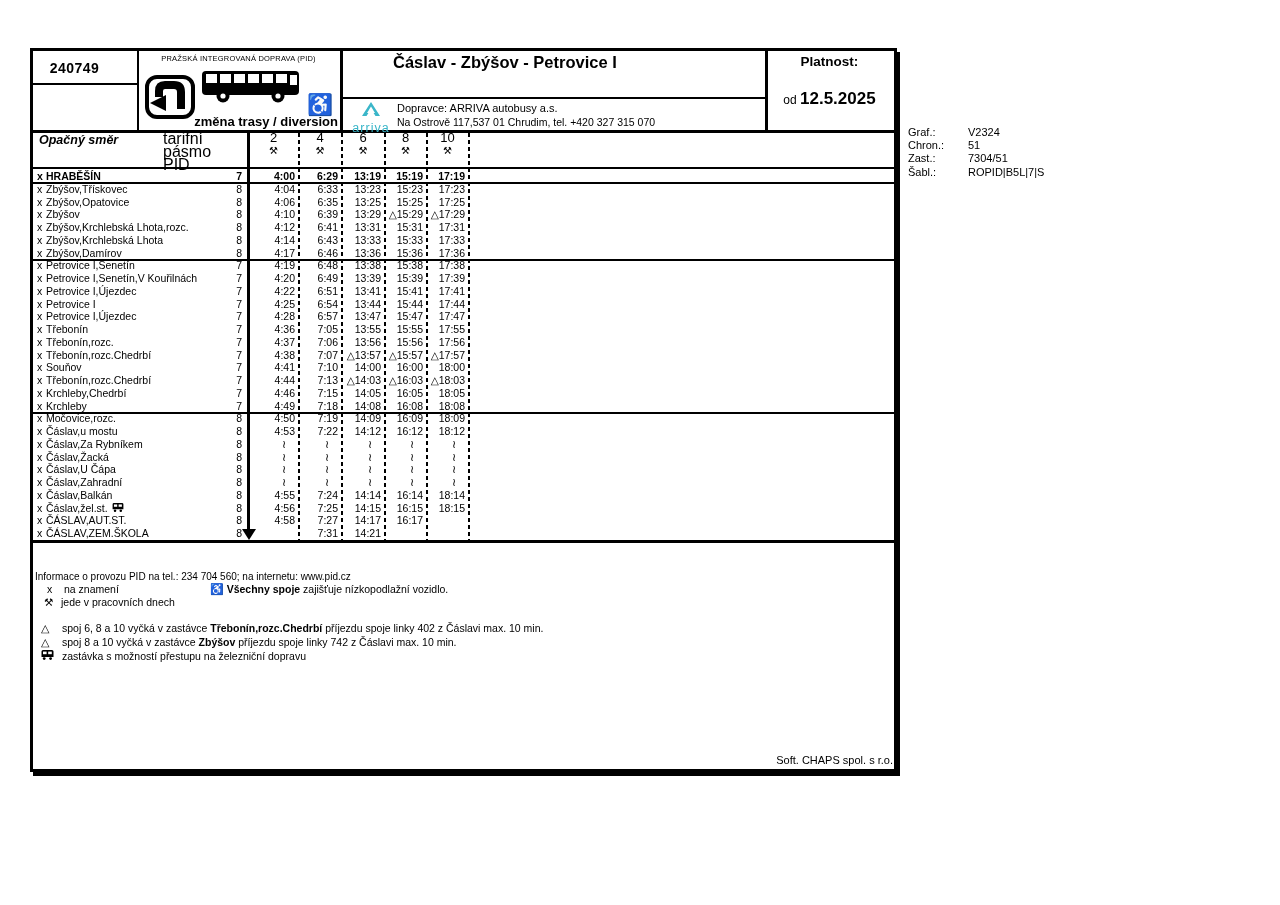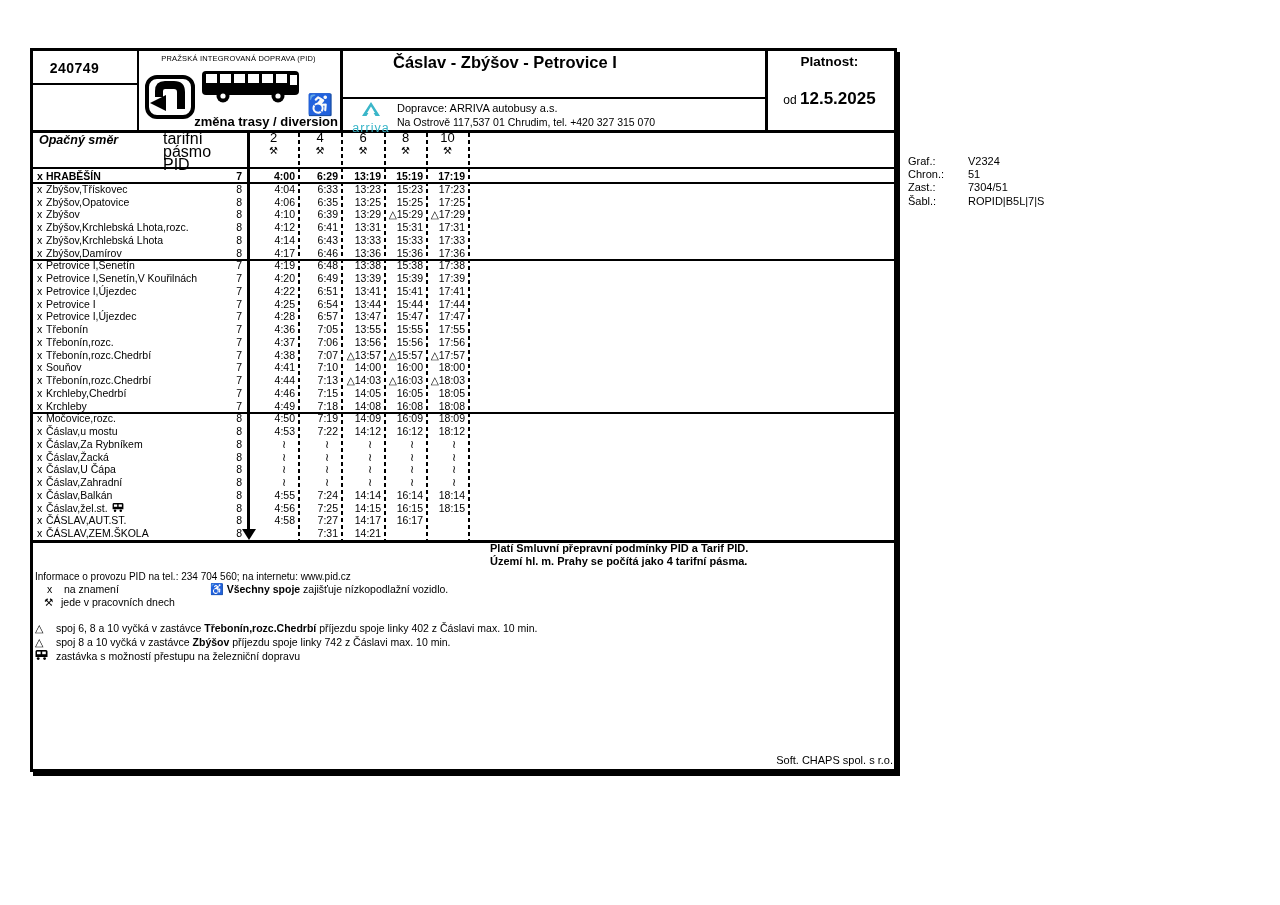--- a/index.html
+++ b/index.html
@@ -39,25 +39,25 @@
   .c-time.wavy{padding-right:13px;font-size:11px;}
   .t0{width:50px;}.t1{width:43px;justify-content:flex-end;}.t2{width:43px;}.t3{width:42px;}.t4{width:42px;}
   
   .route-arrow-shaft{left:214px;top:82px;width:3px;height:398px;}
   .route-arrow-head{position:absolute;left:209px;top:478px;width:0;height:0;border-left:7px solid transparent;border-right:7px solid transparent;border-top:11px solid #000;}
   
   .conditions{left:457px;top:491px;font-size:11px;font-weight:bold;line-height:13px;}
   .info-line{left:2px;top:520px;font-size:10px;}
   .legend-item{position:absolute;font-size:10.5px;}
   .legend-sym{display:inline-block;width:17px;}
-  .note-line{position:absolute;left:2px;font-size:10.5px;}
+  .note-line{position:absolute;left:8px;font-size:10.5px;}
   .note-sym{display:inline-block;width:21px;font-size:11px;}
   .footer{left:600px;top:703px;width:260px;text-align:right;font-size:11px;}
   
-  .meta-panel{position:absolute;left:908px;top:126px;font-size:11px;line-height:13.2px;margin-top:29px;}
+  .meta-panel{position:absolute;left:908px;top:126px;font-size:11px;line-height:13.2px;}
   .meta-row{display:flex;}
   .meta-label{width:60px;}
   .arriva-word{font-size:12.5px;letter-spacing:1px;color:#3ab6c9;line-height:10px;text-align:center;width:44px;}
 </style>
 </head>
 <body>
 
 <div class="sheet">
 
   <div class="vline" style="left:104px;top:0;width:2px;height:79px;"></div>
@@ -772,24 +772,20 @@
           <span></span>
         </span>
       </div>
     </div>
 
   <div class="hline" style="left:0;top:131px;width:861px;height:2px;"></div>
   <div class="hline" style="left:0;top:208px;width:861px;height:1.5px;"></div>
   <div class="hline" style="left:0;top:361px;width:861px;height:1.5px;"></div>
   <div class="hline" style="left:0;top:489px;width:861px;height:2.5px;"></div>
 
-  <div class="abs conditions">
-    <div>Platí Smluvní přepravní podmínky PID a Tarif PID.</div>
-    <div>Území hl. m. Prahy se počítá jako 4 tarifní pásma.</div>
-  </div>
   <div class="abs info-line">Informace o provozu PID na  tel.: 234 704 560; na internetu: www.pid.cz</div>
 
   <div class="legend-item" style="left:14px;top:532px;">
     <span class="legend-sym">x</span><span>na znamení</span>
   </div>
   <div class="legend-item" style="left:177px;top:532px;">
     <span style="font-size:11px;">♿</span>
     <b>Všechny spoje</b><span> zajišťuje nízkopodlažní vozidlo.</span>
   </div>
   <div class="legend-item" style="left:11px;top:545px;">

